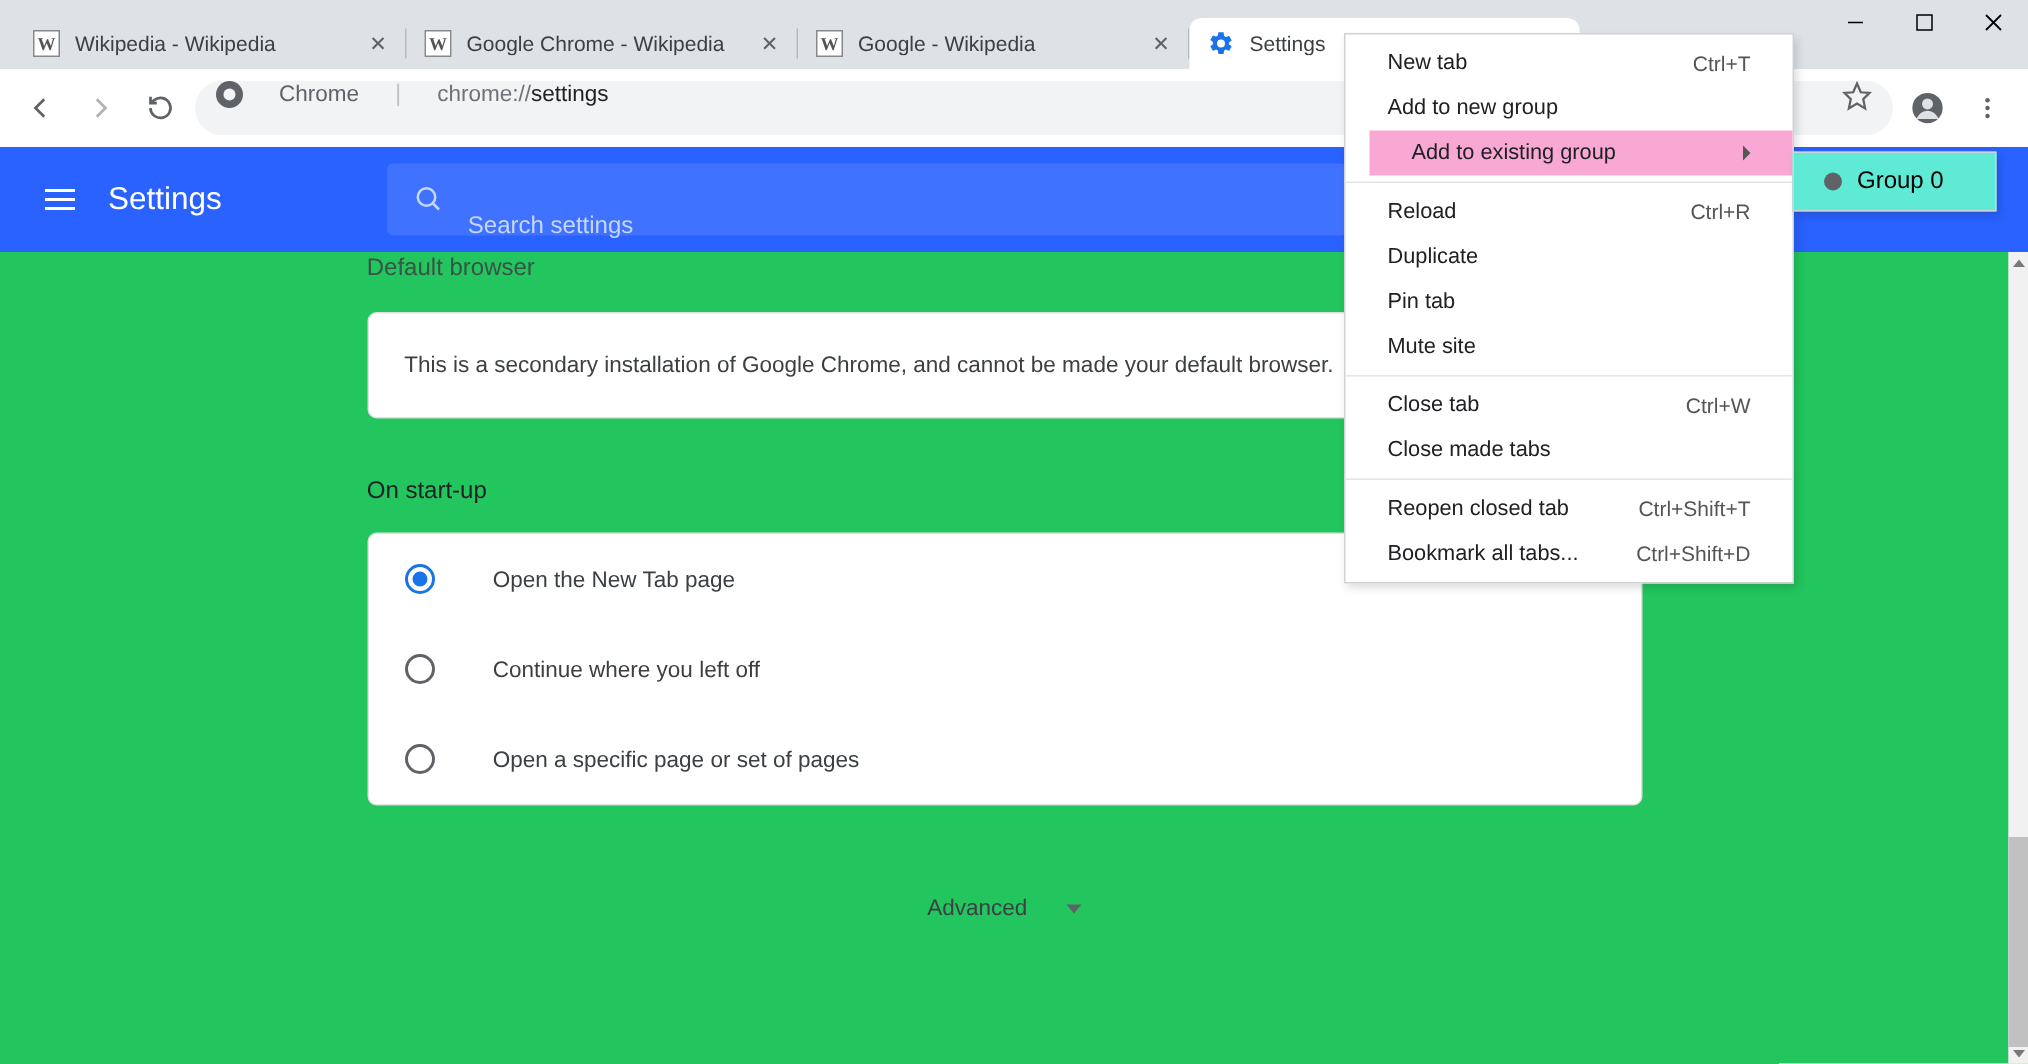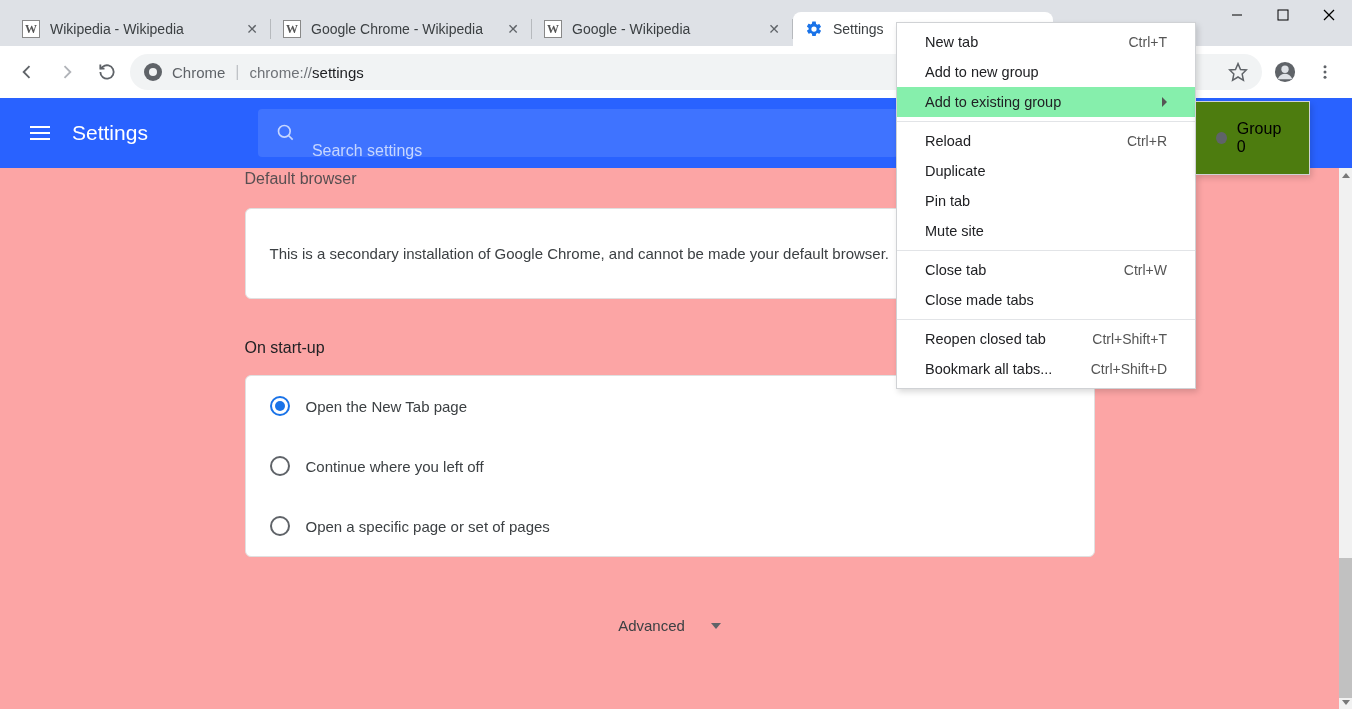--- a/index.html
+++ b/index.html
@@ -15,69 +15,69 @@
   .tab .close { width:16px; height:16px; display:flex; align-items:center; justify-content:center; color:#5f6368; font-size:14px; }
   .tab-sep { width:1px; height:20px; background:#b6b9bd; margin-bottom:7px; }
   .newtab-btn { width:28px; height:28px; margin-left:8px; margin-bottom:3px; display:flex; align-items:center; justify-content:center; color:#5f6368; font-size:20px; }
   .win-controls { position:absolute; right:0; top:0; height:30px; display:flex; }
   .win-btn { width:46px; height:30px; display:flex; align-items:center; justify-content:center; color:#000; }
 
   
   .toolbar { height: 52px; background:#fff; display:flex; align-items:center; padding:0 10px; gap:6px; }
   .tbtn { width:34px; height:34px; border-radius:50%; display:flex; align-items:center; justify-content:center; color:#5f6368; }
   .tbtn.disabled { color:#b0b3b8; }
-  .omnibox { flex:1; height:36px; background:#f1f3f4; border-radius:18px; display:flex; align-items:center; padding:0 14px; gap:10px; }
+  .omnibox { flex:1; height:36px; background:#f1f3f4; border-radius:18px; display:flex; padding:0 14px; gap:24px; }
   .omnibox .chrome-badge { width:18px; height:18px; border-radius:50%; background:#5f6368; display:flex; align-items:center; justify-content:center; }
   .omnibox .chrome-badge::after { content:""; width:8px; height:8px; border-radius:50%; background:#f1f3f4; }
   .omnibox .label { color:#5f6368; font-size:15px; }
   .omnibox .sep { color:#c0c3c7; font-size:16px; }
   .omnibox .url { color:#6f7277; font-size:15px; }
   .omnibox .url b { color:#202124; font-weight:normal; }
   .omnibox .spacer { flex:1; }
   .omnibox .star { color:#888; }
 
   
   .settings-header { height:70px; background:#2962ff; display:flex; align-items:center; color:#fff; padding-left:30px; }
   .hamburger { width:24px; height:24px; margin-right:18px; display:flex; flex-direction:column; justify-content:center; gap:4px; }
   .hamburger span { height:2px; background:#fff; width:20px; }
   .settings-title { font-size:21px; font-weight:400; }
   .search-settings { margin-left:110px; height:48px; width:640px; background:#3f73ff; border-radius:4px; display:flex; align-items:center; padding:0 18px; color:#c6d6ff; gap:16px; }
   .search-settings input { background:transparent; border:none; outline:none; color:#0f172a; font-size:16px; flex:1;margin-top:36px; }
   .search-settings input::placeholder { color:#c6d6ff; }
 
   
-  .content-wrap { position:absolute; top:168px; left:0; right:13px; bottom:0; background:#fca5a5; overflow:hidden; }
+  .content-wrap { position:absolute; top:168px; left:0; right:13px; bottom:0; background:#22c55e; overflow:hidden; }
   .content-inner { width:850px; margin:0 auto; padding-top:0px; }
   .section-title { font-size:16px; color:#202124; margin-bottom:18px; }
-  .card { border:1px solid #e0e0e0; border-radius:6px; background:#fff; padding:36px 24px; font-size:15px; color:#3c4043; margin-bottom:40px; }
+  .card { border:1px solid #e0e0e0; border-radius:6px; background:#fff; padding:26px 24px; font-size:15px; color:#3c4043; margin-bottom:40px; }
   .radio-card { border:1px solid #e0e0e0; border-radius:6px; background:#fff; }
-  .radio-row { display:flex; align-items:center; height:60px; padding:0 24px; gap:16px; font-size:15px; color:#3c4043; }
+  .radio-row { display:flex; align-items:center; height:60px; padding:0 24px; gap:39px; font-size:15px; color:#3c4043; }
   .radio { width:20px; height:20px; border-radius:50%; border:2px solid #5f6368; position:relative; flex-shrink:0; }
   .radio.checked { border-color:#1a73e8; }
   .radio.checked::after { content:""; position:absolute; top:3px; left:3px; width:10px; height:10px; border-radius:50%; background:#1a73e8; }
   .advanced-row { text-align:center; margin-top:60px; color:#3c4043; font-size:15px; display:flex; align-items:center; justify-content:center; gap:26px; }
   .caret-down { width:0; height:0; border-left:5px solid transparent; border-right:5px solid transparent; border-top:6px solid #5f6368; }
 
   
   .scrollbar { position:absolute; right:0; top:168px; bottom:0; width:13px; background:#f1f1f1; }
   .scrollthumb { position:absolute; right:0; width:13px; background:#c1c1c1; top:390px; height:140px; }
   .scroll-up, .scroll-down { position:absolute; right:0; width:13px; height:14px; display:flex; align-items:center; justify-content:center; }
   .scroll-up { top:0; } .scroll-down { bottom:0; }
   .arrow-up { width:0;height:0;border-left:4px solid transparent;border-right:4px solid transparent;border-bottom:5px solid #787878; }
   .arrow-down { width:0;height:0;border-left:4px solid transparent;border-right:4px solid transparent;border-top:5px solid #787878; }
 
   
   .ctxmenu { position:absolute; left:896px; top:22px; width:300px; background:#fff; border:1px solid #d0d2d5; box-shadow:2px 3px 6px rgba(0,0,0,0.15); font-size:14.5px; color:#202124; padding:4px 0; z-index:10; }
   .ctxitem { height:30px; display:flex; align-items:center; padding:0 28px; justify-content:space-between; }
-  .ctxitem.hover { background:#86efac; }
+  .ctxitem.hover { background:#f9a8d4;margin-left:16px; }
   .ctxitem.disabled { color:#a0a3a7; }
   .ctxsep { height:1px; background:#e2e4e7; margin:4px 0; }
   .ctxitem .shortcut { color:#555; font-size:14px; }
   .ctxitem .submenu-arrow { width:0;height:0;border-top:5px solid transparent;border-bottom:5px solid transparent;border-left:5px solid #555; }
-  .submenu { position:absolute; left:1195px; top:101px; background:#4d7c0f; border:1px solid #d0d2d5; box-shadow:2px 3px 6px rgba(0,0,0,0.15); width:115px; padding:21px 0; z-index:11; }
+  .submenu { position:absolute; left:1195px; top:101px; background:#5eead4; border:1px solid #d0d2d5; box-shadow:2px 3px 6px rgba(0,0,0,0.15); width:136px; padding:4px 0; z-index:11; }
   .submenu .ctxitem { padding:0 20px; justify-content:flex-start; gap:10px; }
 
   svg { display:block; }
   .gear-favicon { width:18px; height:18px; }
 </style>
 </head>
 <body>
 
 <div class="window">
 

